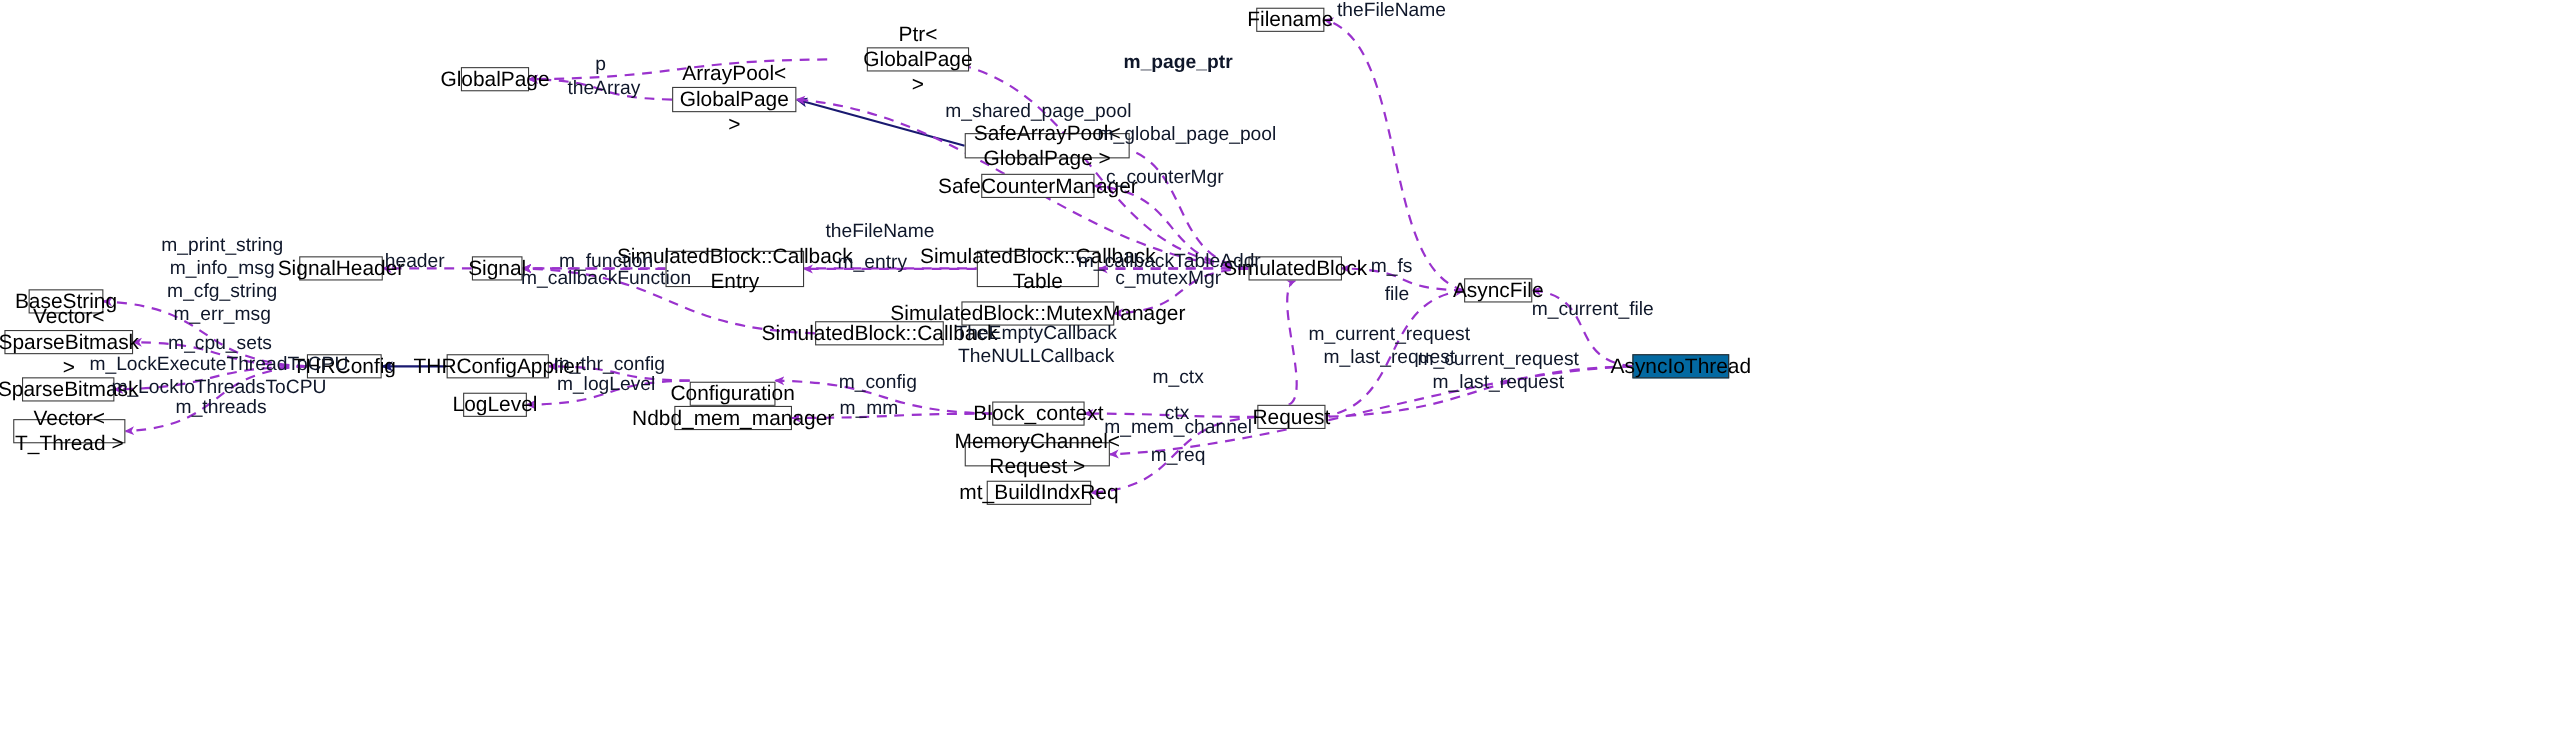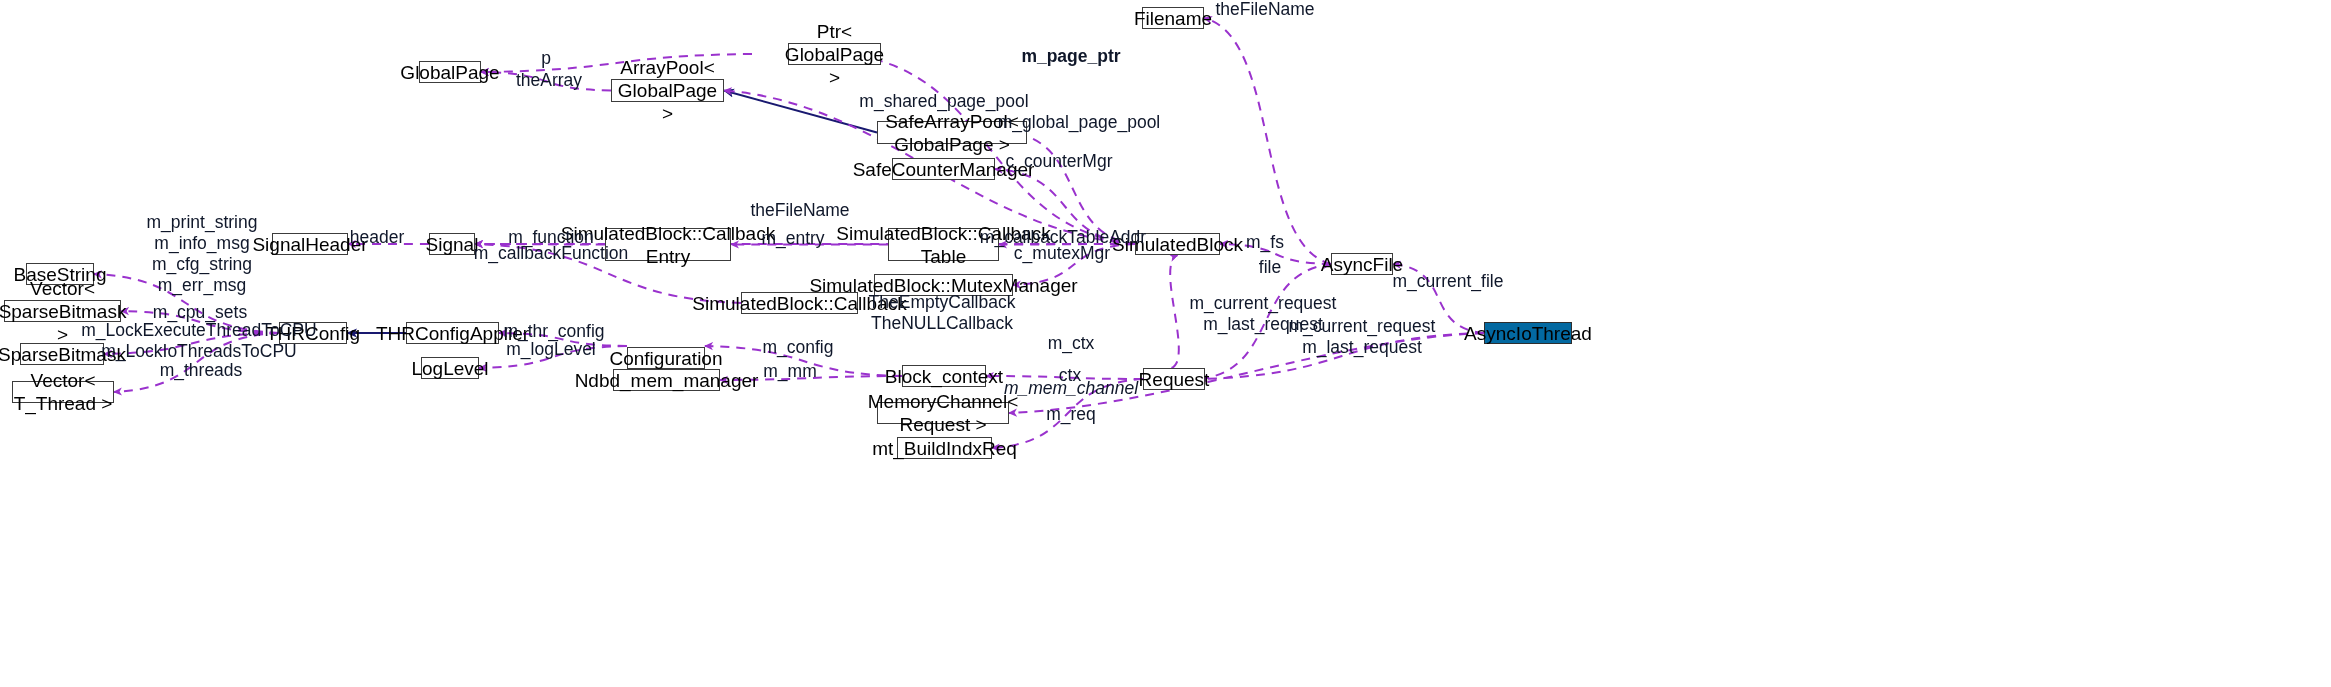--- a/index.html
+++ b/index.html
@@ -142,21 +142,21 @@
       <div class="edgelabel" style="left: 200px; top: 312px; width: 120px;">m_cpu_sets</div>
       <div class="edgelabel" style="left: 199px; top: 341px; width: 240px;">m_LockExecuteThreadToCPU
 m_LockIoThreadsToCPU</div>
       <div class="edgelabel" style="left: 201px; top: 370px; width: 110px;">m_threads</div>
       <div class="edgelabel" style="left: 554px; top: 331px; width: 125px;">m_thr_config</div>
       <div class="edgelabel" style="left: 551px; top: 349px; width: 115px;">m_logLevel</div>
       <div class="edgelabel" style="left: 798px; top: 347px; width: 100px;">m_config</div>
       <div class="edgelabel" style="left: 790px; top: 371px; width: 70px;">m_mm</div>
       <div class="edgelabel" style="left: 1071px; top: 343px; width: 70px; text-align: center;">m_ctx</div>
       <div class="edgelabel" style="left: 1070px; top: 375px; width: 50px;">ctx</div>
-      <div class="edgelabel" style="left: 1071px; top: 388px; width: 150px; font-style: italic;">m_mem_channel</div>
+      <div class="edgelabel" style="left: 1071px; top: 388px; width: 150px;">m_mem_channel</div>
       <div class="edgelabel" style="left: 1071px; top: 414px; width: 75px;">m_req</div>
       <div class="edgelabel" style="left: 1263px; top: 314px; width: 165px;">m_current_request
 m_last_request</div>
       <div class="edgelabel" style="left: 1362px; top: 337px; width: 165px;">m_current_request
 m_last_request</div>
     </div>
 
 </div>
 
 </body></html>

